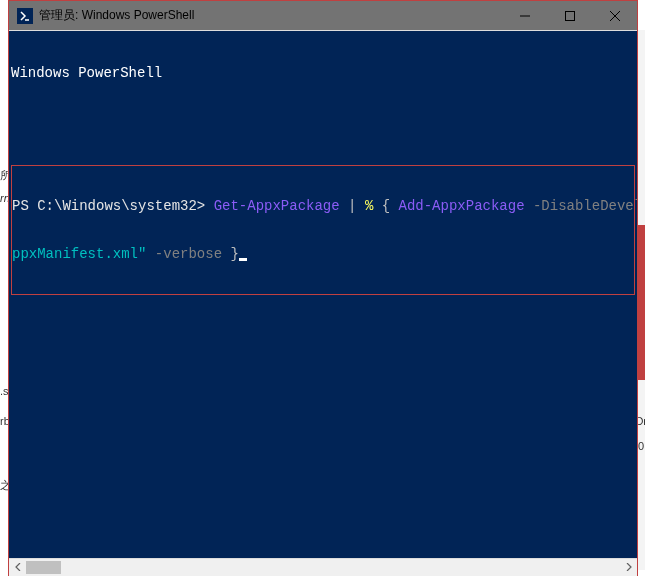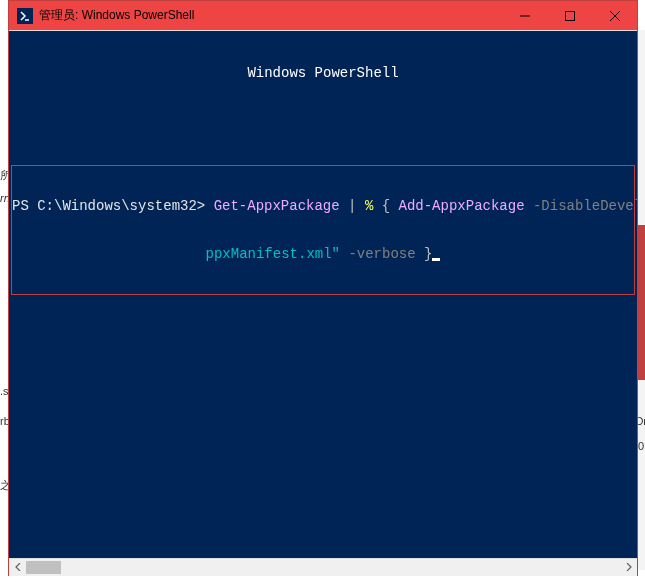--- a/index.html
+++ b/index.html
@@ -17,21 +17,21 @@
       top: 0;
       width: 630px;
       height: 576px;
       border: 1px solid #c04040;
       background: #fff;
       display: flex;
       flex-direction: column;
     }
     .titlebar {
       height: 30px;
-      background: #ef4444;
+      background: #737373;
       display: flex;
       align-items: center;
       border-bottom: 1px solid #ddd;
     }
     .titlebar-icon {
       width: 16px;
       height: 16px;
       margin-left: 8px;
       background: #012456;
       display: flex;
@@ -60,30 +60,29 @@
       flex: 1;
       background: #012456;
       padding: 2px 2px;
       font-family: "Consolas", "Courier New", monospace;
       font-size: 14px;
       line-height: 16px;
       color: #fff;
       overflow: hidden;
       position: relative;
       white-space: pre;
-      text-align: center;
     }
     .term-line { white-space: pre; }
     .cmd-highlight {
       border: 1px solid #c04040;
       padding: 0;
       margin-top: 4px;
     }
     .prompt { color: #e5e5e5; }
-    .cmdlet { color: #f0abfc; }
+    .cmdlet { color: #8b5cf6; }
     .pipe { color: #c0c0c0; }
     .alias { color: #ffff60; }
     .brace { color: #c0c0c0; }
     .param { color: #808080; }
     .xmlstr { color: #00c0c0; }
     .cursor {
       display: inline-block;
       width: 8px;
       height: 3px;
       background: #fff;

